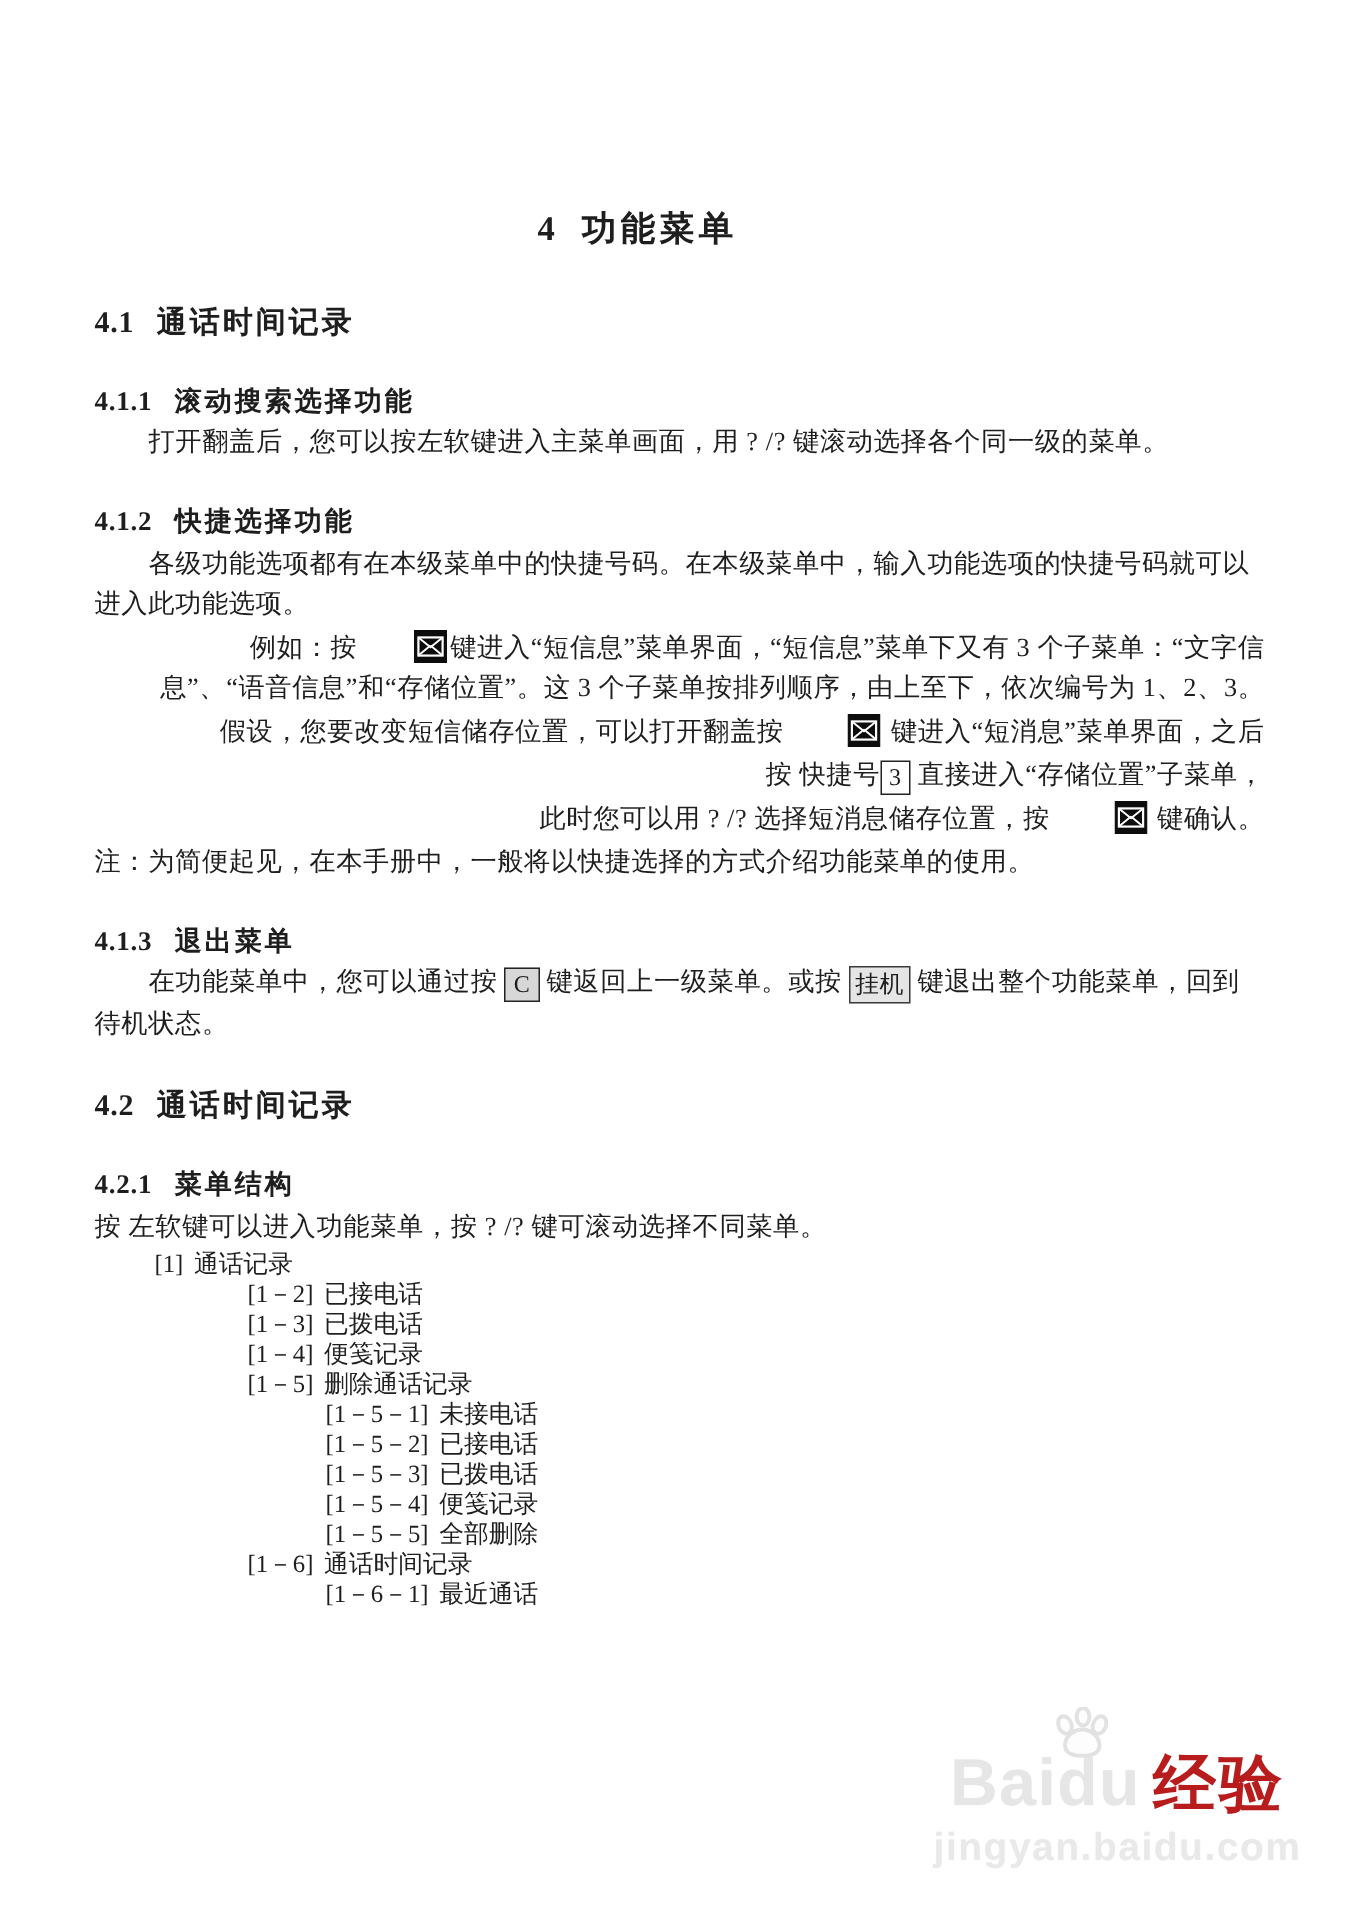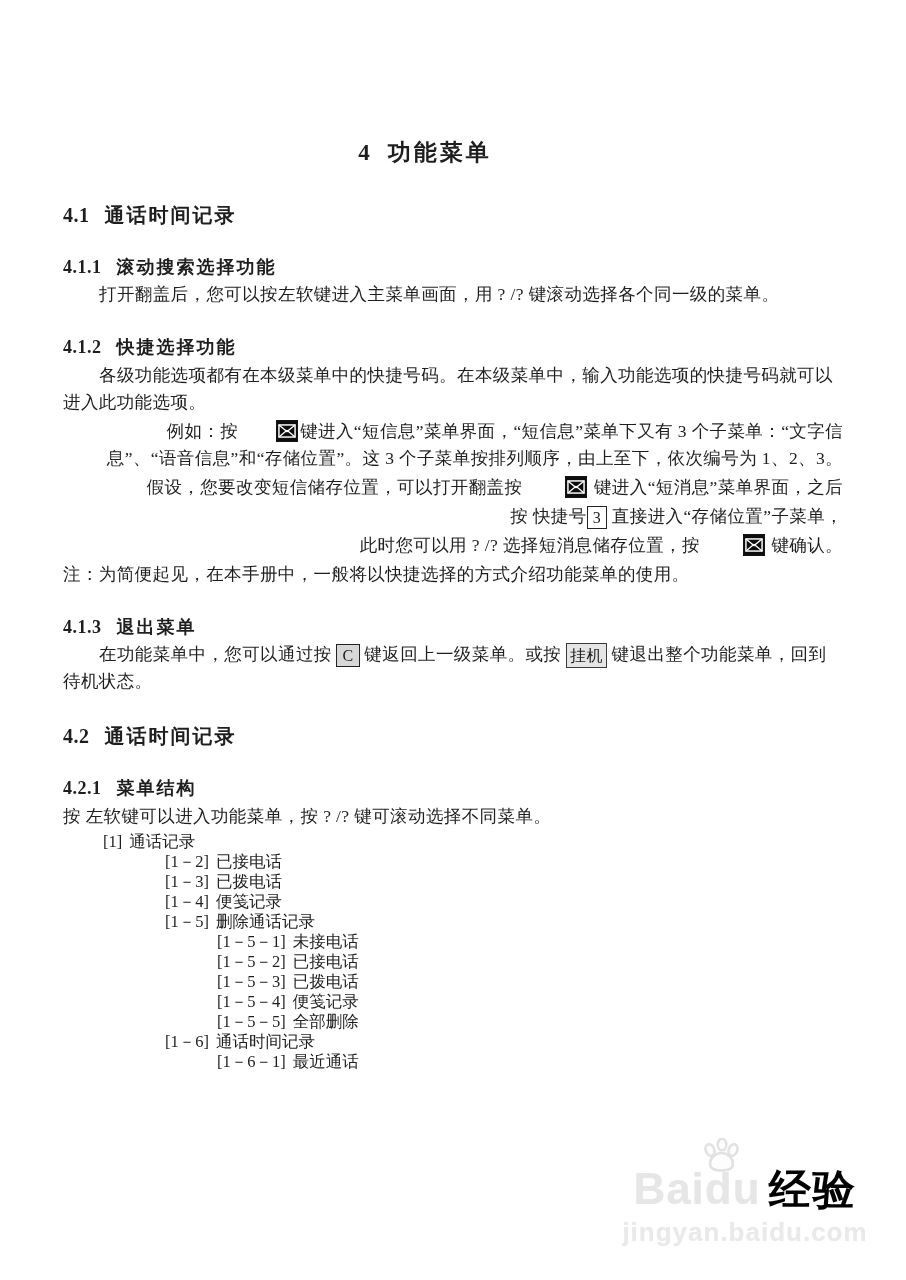--- a/index.html
+++ b/index.html
@@ -48,21 +48,21 @@
   .menu-item.lvl2{padding-left:102px;}
   .menu-item.lvl3{padding-left:154px;}
 
   
   .watermark{position:absolute;top:1164px;right:26px;width:270px;text-align:center;
              font-family:"Liberation Sans","DejaVu Sans",sans-serif;user-select:none;}
   .wm-line1{font-size:44px;font-weight:bold;color:#e6e6e6;line-height:50px;letter-spacing:1px;
             text-shadow:0 0 1px #f2f2f2;}
   .wm-du-wrap{position:relative;display:inline-block;}
   .wm-paw{position:absolute;left:-4px;top:-26px;line-height:0;}
-  .wm-cn{font-size:42px;letter-spacing:2px;color:#000000;margin-left:8px;}
+  .wm-cn{font-size:42px;letter-spacing:2px;color:#b91c1c;margin-left:8px;}
   .wm-line2{font-size:26px;font-weight:bold;color:#e9e9e9;line-height:30px;margin-top:2px;
             text-shadow:0 0 1px #f4f4f4;letter-spacing:1px;}
 </style>
 </head>
 <body>
 
 <div class="page">
 
   <h1 class="title">
     <span class="t-num">4</span><span class="t-text">功能菜单</span>

